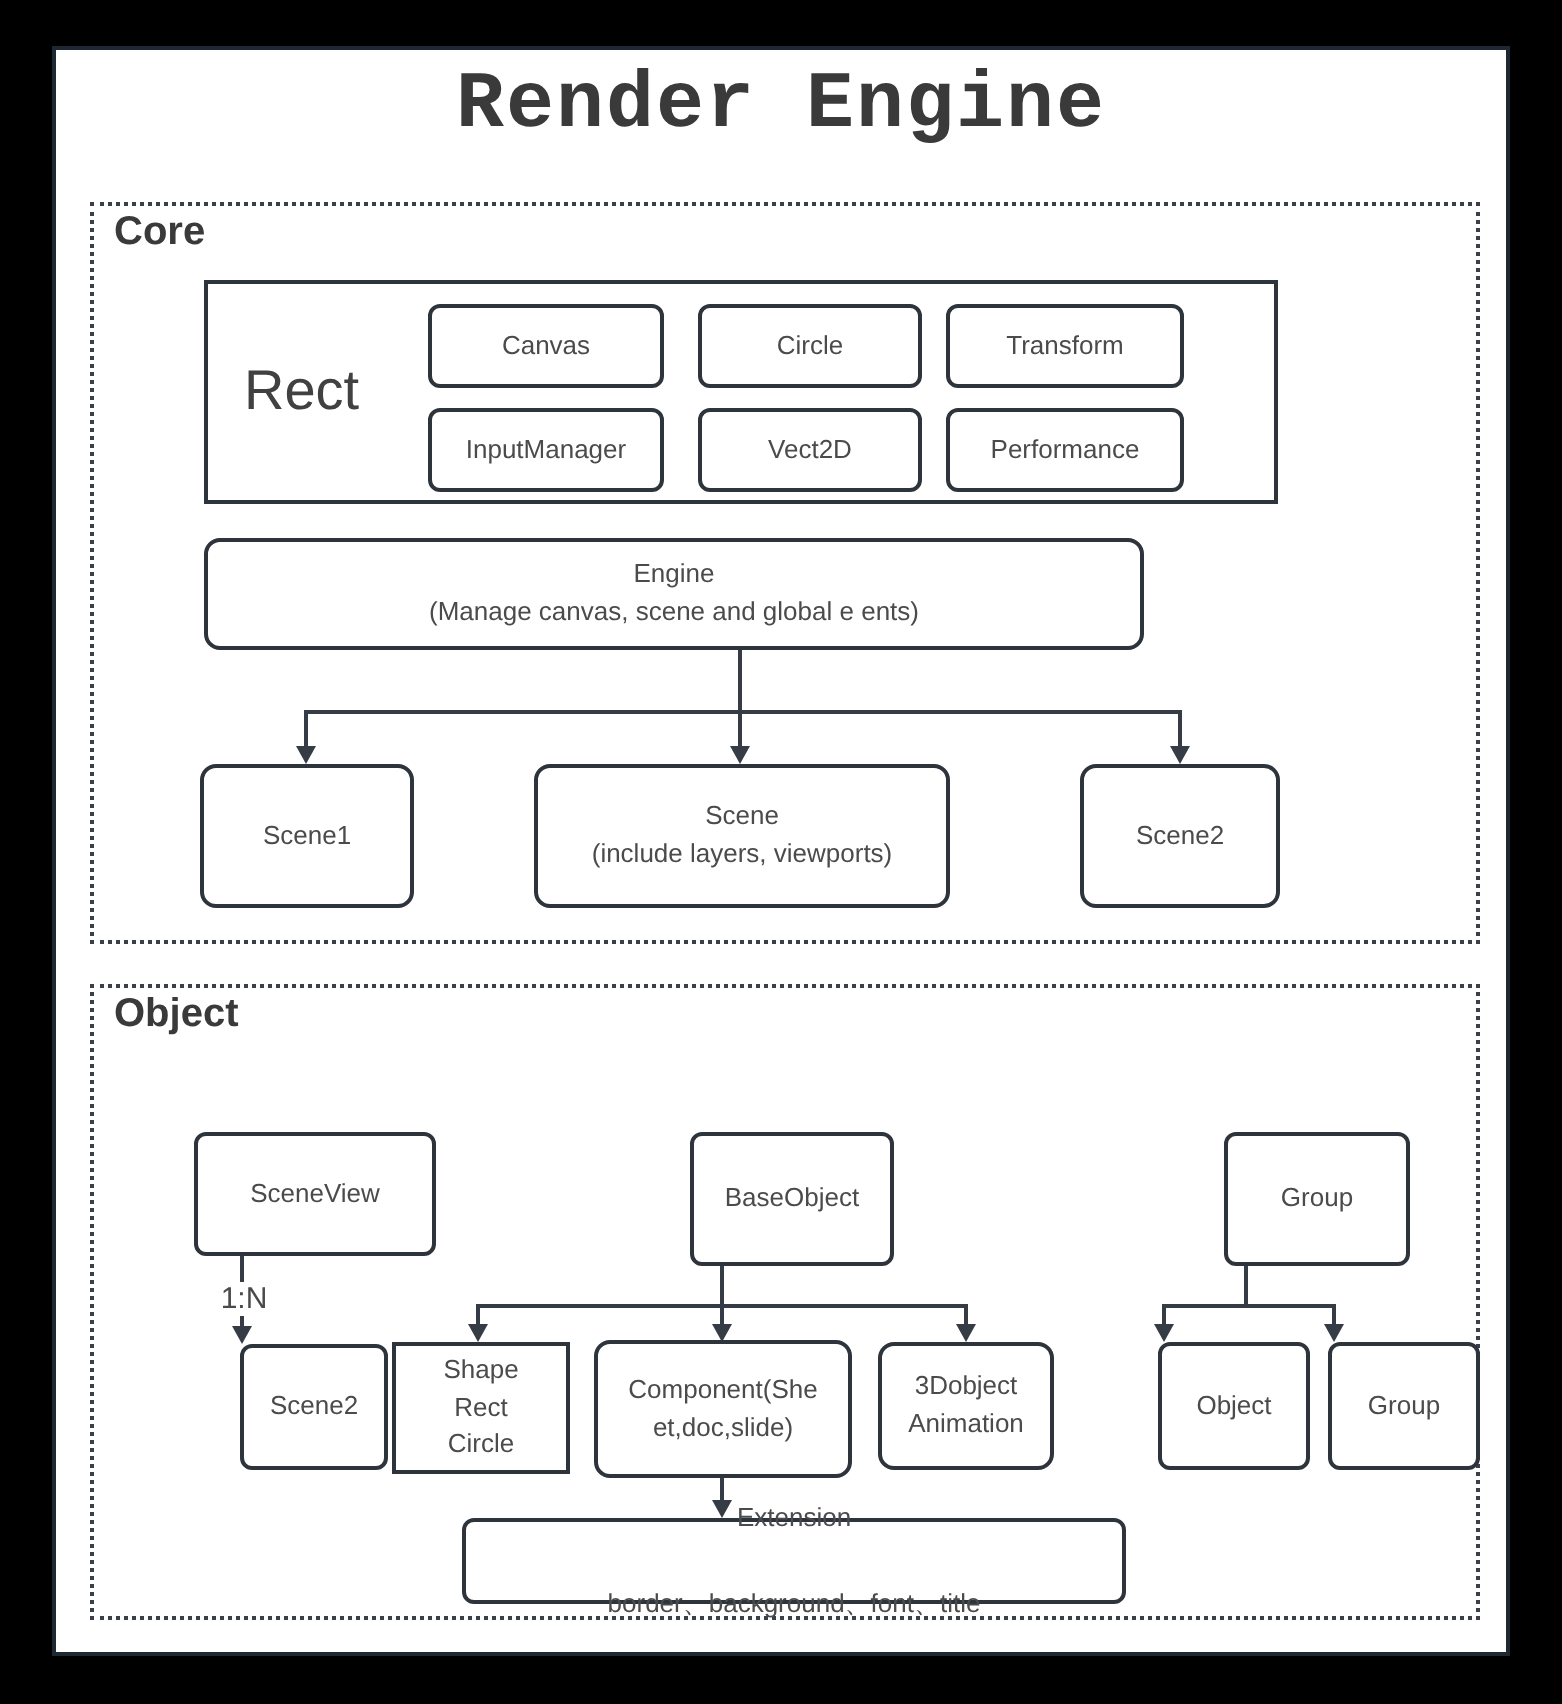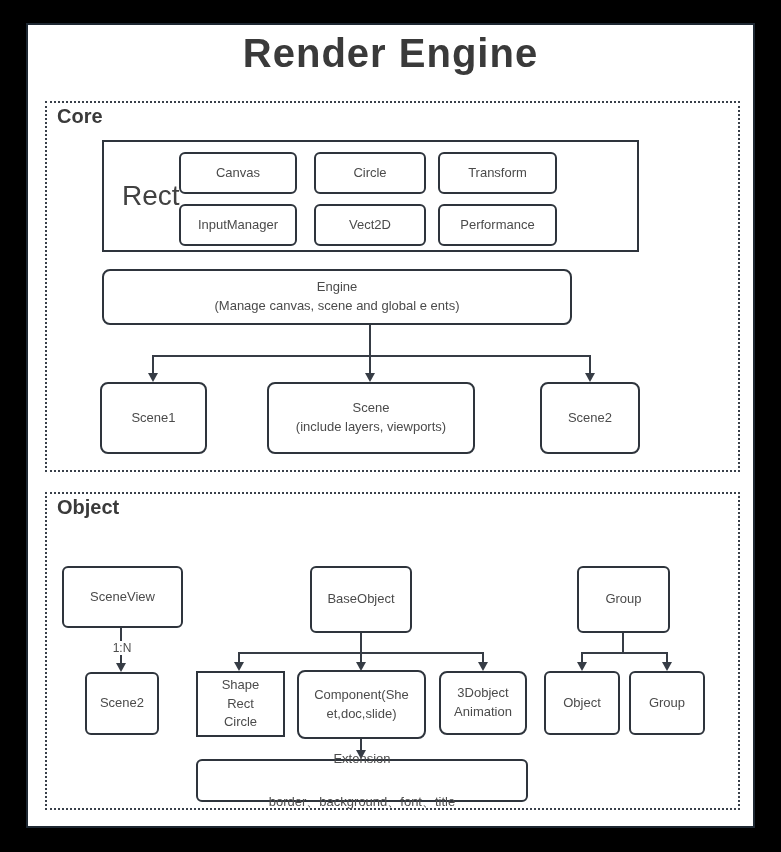--- a/index.html
+++ b/index.html
@@ -3,50 +3,50 @@
 <meta charset="utf-8">
 <style>
   * { margin: 0; padding: 0; box-sizing: border-box; }
   html, body { width: 781px; height: 852px; background: #000; font-family: "Liberation Sans", sans-serif; }
   #page {
     position: absolute; left: 26px; top: 23px; width: 729px; height: 805px;
     background: #ffffff; border: 2px solid #1e2832;
   }
   .title {
     position: absolute; left: 0; top: 6px; width: 100%; text-align: center;
-    font-size: 40px; font-weight: 700; color: #3a3a3a; letter-spacing: 1px;
+    font-size: 40px; font-weight: 700; color: #3a3a3a; letter-spacing: 1px; font-family: Liberation Mono, monospace;
   }
   .section {
     position: absolute; border: 2px dotted #39404a; background: transparent;
   }
   .section-label {
     position: absolute; left: 10px; top: 2px;
     font-size: 20px; font-weight: 700; color: #3a3a3a;
   }
   .box {
     position: absolute; border: 2px solid #2e343c; background: #fff;
     display: flex; flex-direction: column; align-items: center; justify-content: center;
     font-size: 13px; color: #4b4b4b; text-align: center; line-height: 1.45;
   }
   .rounded { border-radius: 8px; }
-  .rounded-sm { border-radius: 6px; }
+  .rounded-sm { border-radius: 6px; margin-left: 35px; }
   .sharp { border-radius: 0; }
   .base-label {
     position: absolute; left: 18px; top: 50%; transform: translateY(-50%);
     font-size: 28px; color: #414141;
   }
   .vl { position: absolute; width: 2px; background: #363c45; }
   .hl { position: absolute; height: 2px; background: #363c45; }
   .arr {
     position: absolute; width: 0; height: 0;
     border-left: 5px solid transparent; border-right: 5px solid transparent;
     border-top: 9px solid #363c45;
   }
   .rel-lbl {
-    position: absolute; font-size: 12px; color: #4b4b4b; background: #fff;
+    position: absolute; font-size: 15px; color: #4b4b4b; background: #fff;
     padding: 0 2px; text-align: center;
   }
 </style>
 </head>
 <body>
 
 <div id="page">
 
   <div class="title">Render Engine</div>
 

